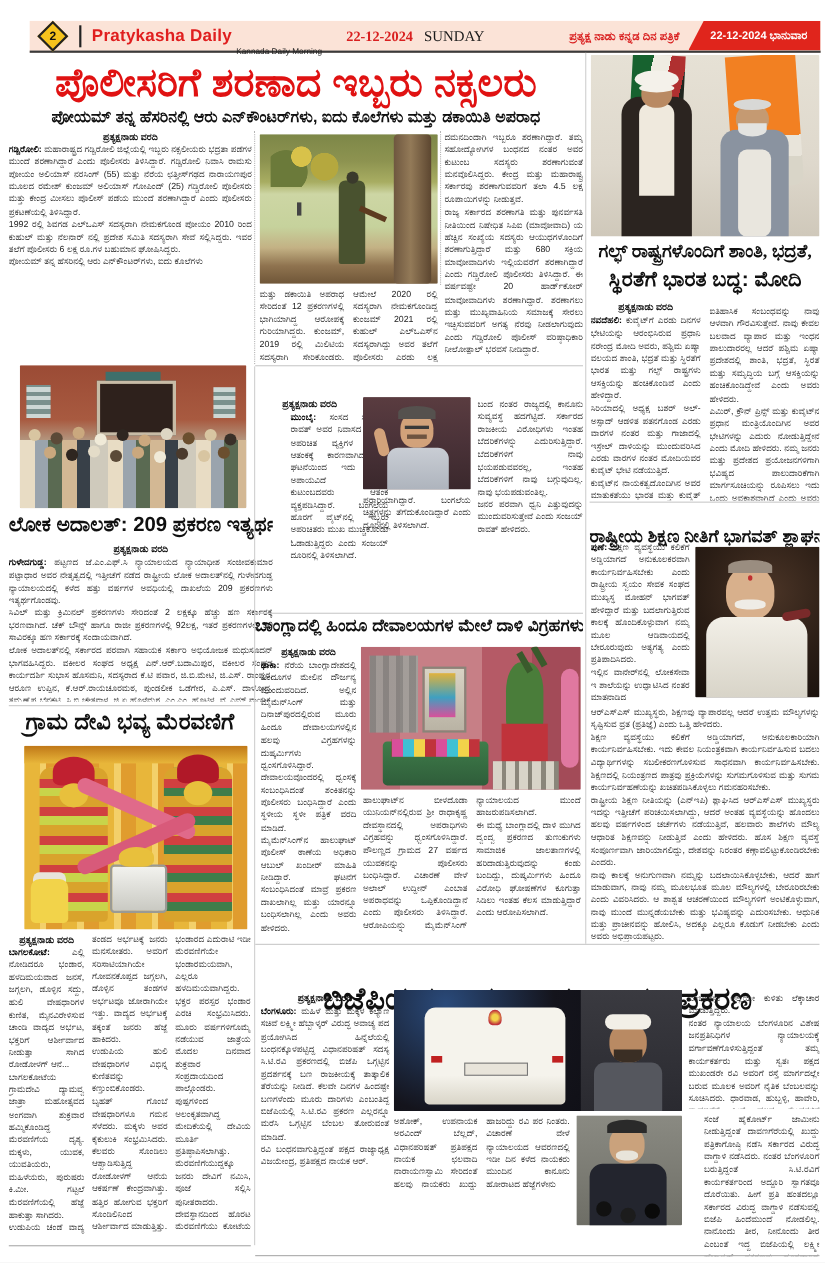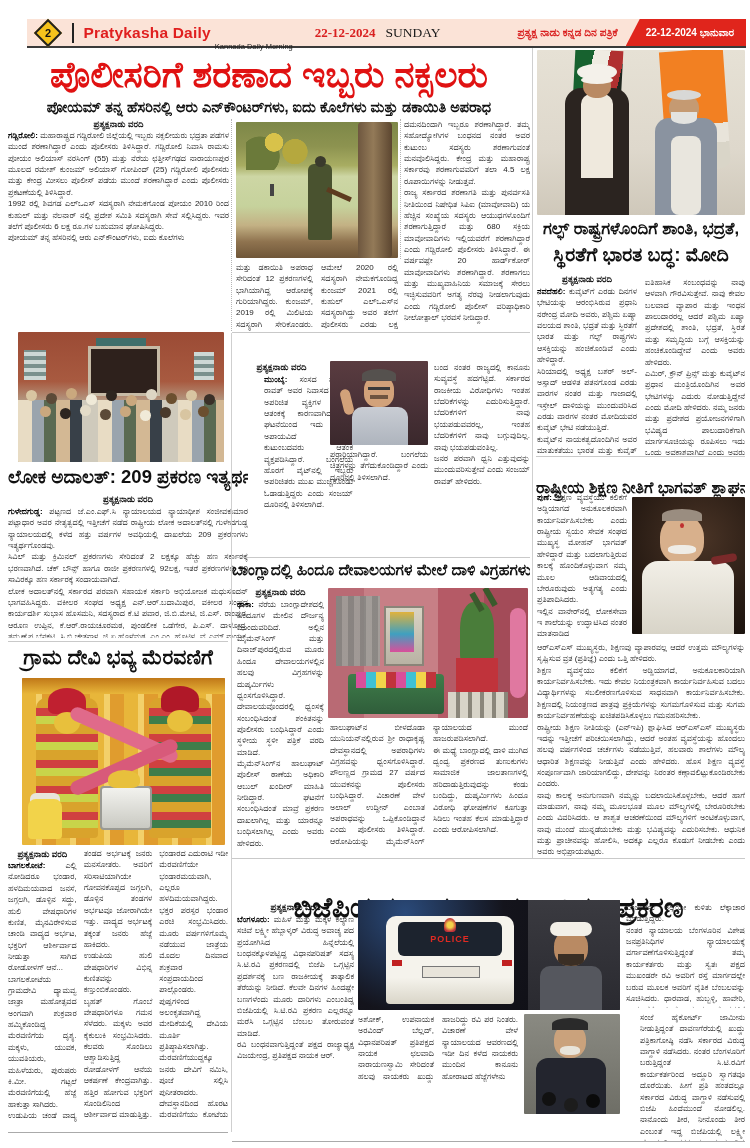--- a/index.html
+++ b/index.html
@@ -87,21 +87,21 @@
     <div class="shape" style="left:44px;top:44px;width:32px;height:84px;background:#efe9dd;border-radius:10px 10px 0 0;"></div>
     <div class="shape" style="left:46px;top:22px;width:28px;height:26px;background:#b98a63;border-radius:50% 50% 45% 45%;"></div>
     <div class="shape" style="left:40px;top:14px;width:40px;height:16px;background:#f4f1ea;border-radius:50%;box-shadow:0 8px 0 -4px #f4f1ea;"></div>
     <div class="shape" style="left:118px;top:68px;width:62px;height:97px;background:linear-gradient(180deg,#8a93a0 0 100%);border-radius:14px 14px 0 0;"></div>
     <div class="shape" style="left:134px;top:86px;width:30px;height:79px;background:#e9e6de;border-radius:8px;"></div>
     <div class="shape" style="left:132px;top:44px;width:30px;height:28px;background:#c59a72;border-radius:50% 50% 46% 46%;"></div>
     <div class="shape" style="left:130px;top:40px;width:34px;height:10px;background:#d8d8d6;border-radius:50%;"></div>
     <div class="shape" style="left:134px;top:62px;width:26px;height:12px;background:#e3e3e0;border-radius:0 0 50% 50%;"></div>
   </div>
 
-  <div class="abs hl" style="left:536px;top:219px;width:210px;height:24px;font-size:16.5px;">ಗಲ್ಫ್ ರಾಷ್ಟ್ರಗಳೊಂದಿಗೆ ಶಾಂತಿ, ಭದ್ರತೆ,</div>
+  <div class="abs hl" style="left:536px;top:219px;width:210px;height:24px;font-size:16.5px;font-family:Liberation Serif, serif;">ಗಲ್ಫ್ ರಾಷ್ಟ್ರಗಳೊಂದಿಗೆ ಶಾಂತಿ, ಭದ್ರತೆ,</div>
   <div class="abs hl" style="left:536px;top:244px;width:210px;height:28px;font-size:19px;">ಸ್ಥಿರತೆಗೆ ಭಾರತ ಬದ್ಧ: ಮೋದಿ</div>
   <div class="abs" style="left:537px;top:274px;width:100px;">
     <span class="by">ಪ್ರತ್ಯಕ್ಷನಾಡು ವರದಿ</span>
   </div>
   <div class="abs bt" style="left:537px;top:286px;width:100px;height:169px;"><b class="dl">ನವದೆಹಲಿ:</b> <span>ಕುವೈಟ್‌ಗೆ ಎರಡು ದಿನಗಳ ಭೇಟಿಯನ್ನು ಆರಂಭಿಸಿರುವ ಪ್ರಧಾನಿ ನರೇಂದ್ರ ಮೋದಿ ಅವರು, ಪಶ್ಚಿಮ ಏಷ್ಯಾ ವಲಯದ ಶಾಂತಿ, ಭದ್ರತೆ ಮತ್ತು ಸ್ಥಿರತೆಗೆ ಭಾರತ ಮತ್ತು ಗಲ್ಫ್ ರಾಷ್ಟ್ರಗಳು ಆಸಕ್ತಿಯನ್ನು ಹಂಚಿಕೊಂಡಿವೆ ಎಂದು ಹೇಳಿದ್ದಾರೆ.
 ಸಿರಿಯಾದಲ್ಲಿ ಅಧ್ಯಕ್ಷ ಬಶರ್ ಅಲ್-ಅಸ್ಸಾದ್ ಆಡಳಿತ ಪತನಗೊಂಡ ಎರಡು ವಾರಗಳ ನಂತರ ಮತ್ತು ಗಾಜಾದಲ್ಲಿ ಇಸ್ರೇಲ್ ದಾಳಿಯನ್ನು ಮುಂದುವರಿಸಿದ ಎರಡು ವಾರಗಳ ನಂತರ ಮೋದಿಯವರ ಕುವೈಟ್ ಭೇಟಿ ನಡೆಯುತ್ತಿದೆ.
 ಕುವೈಟ್‌ನ ನಾಯಕತ್ವದೊಂದಿಗಿನ ಅವರ ಮಾತುಕತೆಯು ಭಾರತ ಮತ್ತು ಕುವೈತ್ ನಡುವಿನ ಭವಿಷ್ಯದ ಪಾಲುದಾರಿಕೆಗಾಗಿ ಮಾರ್ಗಸೂಚಿಯನ್ನು ರೂಪಿಸಲು ಒಂದು ಅವಕಾಶವಾಗಿದೆ ಎಂದು ಮೋದಿ ನಿರ್ಗಮನ ಹೇಳಿಕೆಯಲ್ಲಿ ತಿಳಿಸಿದ್ದಾರೆ.</span></div>
   <div class="abs bt" style="left:645px;top:277px;width:100px;height:178px;">ಐತಿಹಾಸಿಕ ಸಂಬಂಧವನ್ನು ನಾವು ಆಳವಾಗಿ ಗೌರವಿಸುತ್ತೇವೆ. ನಾವು ಕೇವಲ ಬಲವಾದ ವ್ಯಾಪಾರ ಮತ್ತು ಇಂಧನ ಪಾಲುದಾರರಲ್ಲ ಆದರೆ ಪಶ್ಚಿಮ ಏಷ್ಯಾ ಪ್ರದೇಶದಲ್ಲಿ ಶಾಂತಿ, ಭದ್ರತೆ, ಸ್ಥಿರತೆ ಮತ್ತು ಸಮೃದ್ಧಿಯ ಬಗ್ಗೆ ಆಸಕ್ತಿಯನ್ನು ಹಂಚಿಕೊಂಡಿದ್ದೇವೆ ಎಂದು ಅವರು ಹೇಳಿದರು.
 ಎಮಿರ್, ಕ್ರೌನ್ ಪ್ರಿನ್ಸ್ ಮತ್ತು ಕುವೈಟ್‌ನ ಪ್ರಧಾನ ಮಂತ್ರಿಯೊಂದಿಗಿನ ಅವರ ಭೇಟಿಗಳನ್ನು ಎದುರು ನೋಡುತ್ತಿದ್ದೇನೆ ಎಂದು ಮೋದಿ ಹೇಳಿದರು. ನಮ್ಮ ಜನರು ಮತ್ತು ಪ್ರದೇಶದ ಪ್ರಯೋಜನಗಳಿಗಾಗಿ ಭವಿಷ್ಯದ ಪಾಲುದಾರಿಕೆಗಾಗಿ ಮಾರ್ಗಸೂಚಿಯನ್ನು ರೂಪಿಸಲು ಇದು ಒಂದು ಅವಕಾಶವಾಗಿದೆ ಎಂದು ಅವರು ತಿಳಿಸಿದ್ದಾರೆ.
 ಎರಡೂ ರಾಷ್ಟ್ರಗಳ ನಡುವಿನ ಸ್ನೇಹದ ಬಾಂಧವ್ಯವನ್ನು ಬಲಪಡಿಸಲು ಅಪಾರ ಕೊಡುಗೆ ನೀಡಿದ ಕುವೈಟ್‌ನಲ್ಲಿರುವ ಭಾರತೀಯ ವಲಸಿಗರನ್ನು ಭೇಟಿಯಾಗಲು ನಾನು ಉತ್ಸುಕನಾಗಿದ್ದೇನೆ ಎಂದು ಅವರು ಹೇಳಿದರು.</div>
@@ -217,23 +217,20 @@
   <div class="abs hl" style="left:232px;top:861px;width:513px;height:38px;font-size:28px;margin-top:31px;">ಬಿಜೆಪಿಯನ್ನು ಒಗ್ಗೂಡಿಸಿದ ಸಿ.ಟಿ.ರವಿ ಪ್ರಕರಣ</div>
   <div class="abs" style="left:237px;top:902px;width:117px;">
     <span class="by">ಪ್ರತ್ಯಕ್ಷನಾಡು ವರದಿ</span>
   </div>
   <div class="abs bt" style="left:237px;top:914px;width:117px;height:228px;"><b class="dl">ಬೆಂಗಳೂರು:</b> <span>ಮಹಿಳೆ ಮತ್ತು ಮಕ್ಕಳ ಕಲ್ಯಾಣ ಸಚಿವೆ ಲಕ್ಷ್ಮೀ ಹೆಬ್ಬಾಳ್ಕರ್ ವಿರುದ್ಧ ಅವಾಚ್ಯ ಪದ ಪ್ರಯೋಗಿಸಿದ ಹಿನ್ನೆಲೆಯಲ್ಲಿ ಬಂಧನಕ್ಕೊಳಪಟ್ಟಿದ್ದ ವಿಧಾನಪರಿಷತ್ ಸದಸ್ಯ ಸಿ.ಟಿ.ರವಿ ಪ್ರಕರಣದಲ್ಲಿ ಬಿಜೆಪಿ ಒಗ್ಗಟ್ಟಿನ ಪ್ರದರ್ಶನಕ್ಕೆ ಬಣ ರಾಜಕೀಯಕ್ಕೆ ತಾತ್ಕಾಲಿಕ ತೆರೆಯನ್ನು ನೀಡಿದೆ. ಕೆಲವೇ ದಿನಗಳ ಹಿಂದಷ್ಟೇ ಬಣಗಳೆಂದು ಮೂರು ದಾರಿಗಳು ಎಂಬಂತಿದ್ದ ಬಿಜೆಪಿಯಲ್ಲಿ ಸಿ.ಟಿ.ರವಿ ಪ್ರಕರಣ ಎಲ್ಲರನ್ನೂ ಮರೆಸಿ ಒಗ್ಗಟ್ಟಿನ ಬೆಂಬಲ ತೋರುವಂತೆ ಮಾಡಿದೆ.
 ರವಿ ಬಂಧನವಾಗುತ್ತಿದ್ದಂತೆ ಪಕ್ಷದ ರಾಜ್ಯಾಧ್ಯಕ್ಷ ವಿಜಯೇಂದ್ರ, ಪ್ರತಿಪಕ್ಷದ ನಾಯಕ ಆರ್.</span></div>
 
   <div class="abs ph" style="left:358px;top:900px;width:262px;height:110px;">
     <div class="shape" style="inset:0;background:radial-gradient(circle at 18% 12%,#2a4a7a 0%,#14141c 42%,#0b0b10 100%);"></div>
     <div class="shape" style="left:28px;top:16px;width:128px;height:88px;background:linear-gradient(180deg,#f5f3ec 0 70%,#d9d5c8 100%);border-radius:10px 10px 4px 4px;"></div>
-    <div class="shape" style="left:40px;top:22px;width:104px;height:34px;background:#1c232e;border-radius:6px;display:flex;align-items:center;justify-content:center;">
-      <span style="color:#e02a22;font-weight:800;font-size:9px;letter-spacing:1px;">POLICE</span>
-    </div>
     <div class="shape" style="left:86px;top:18px;width:12px;height:14px;background:radial-gradient(circle,#f2d34a 30%,#c0333b 70%);border-radius:50% 50% 30% 30%;"></div>
     <div class="shape" style="left:64px;top:66px;width:56px;height:10px;background:#e8e4da;border:1px solid #777;"></div>
     <div class="shape" style="left:34px;top:60px;width:10px;height:6px;background:#c02020;box-shadow:110px 0 0 #c02020;"></div>
     <div class="shape" style="left:170px;top:0;width:92px;height:110px;background:linear-gradient(180deg,#3a3a40,#2a2a30);"></div>
     <div class="shape" style="left:196px;top:30px;width:34px;height:36px;background:#b98a63;border-radius:45%;"></div>
     <div class="shape" style="left:192px;top:22px;width:42px;height:14px;background:#f2efe7;border-radius:8px;"></div>
     <div class="shape" style="left:200px;top:54px;width:26px;height:12px;background:#3a2e24;border-radius:0 0 50% 50%;"></div>
     <div class="shape" style="left:182px;top:66px;width:62px;height:44px;background:#55575e;border-radius:10px 10px 0 0;"></div>
   </div>
 

